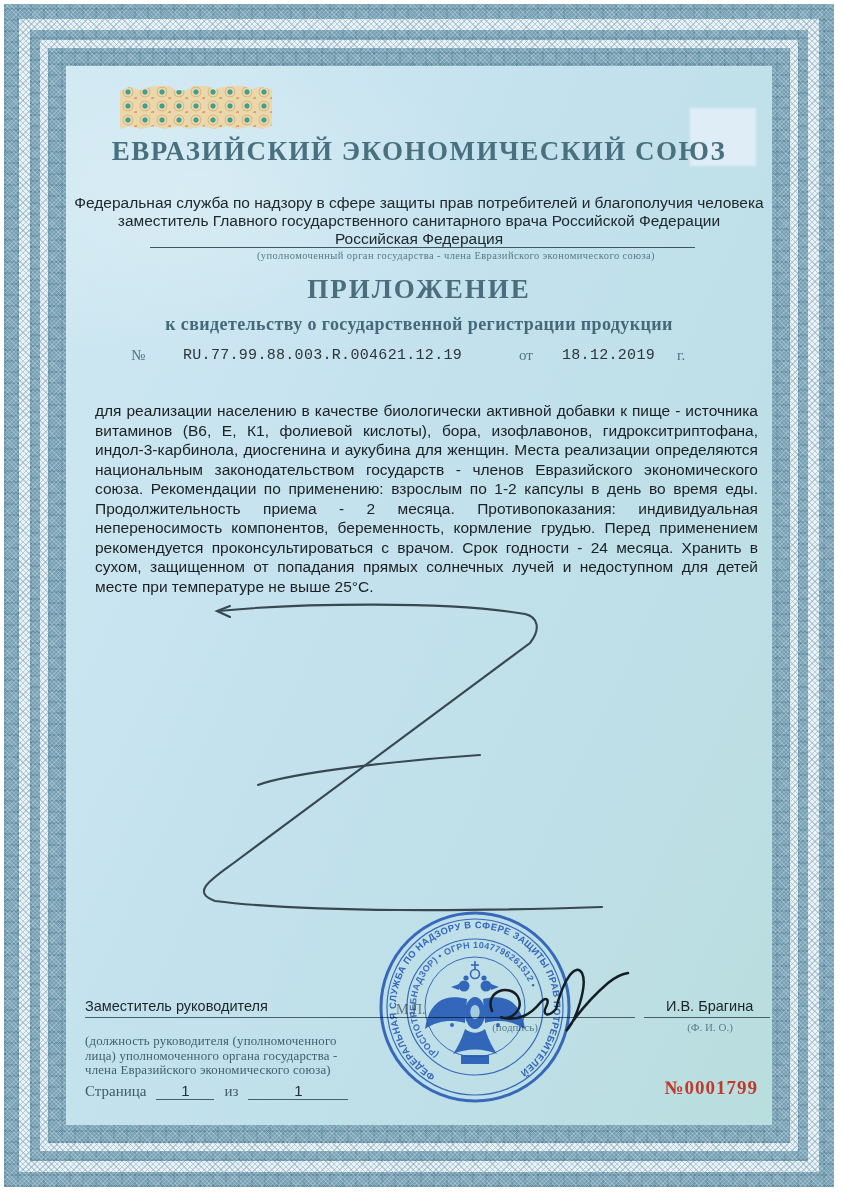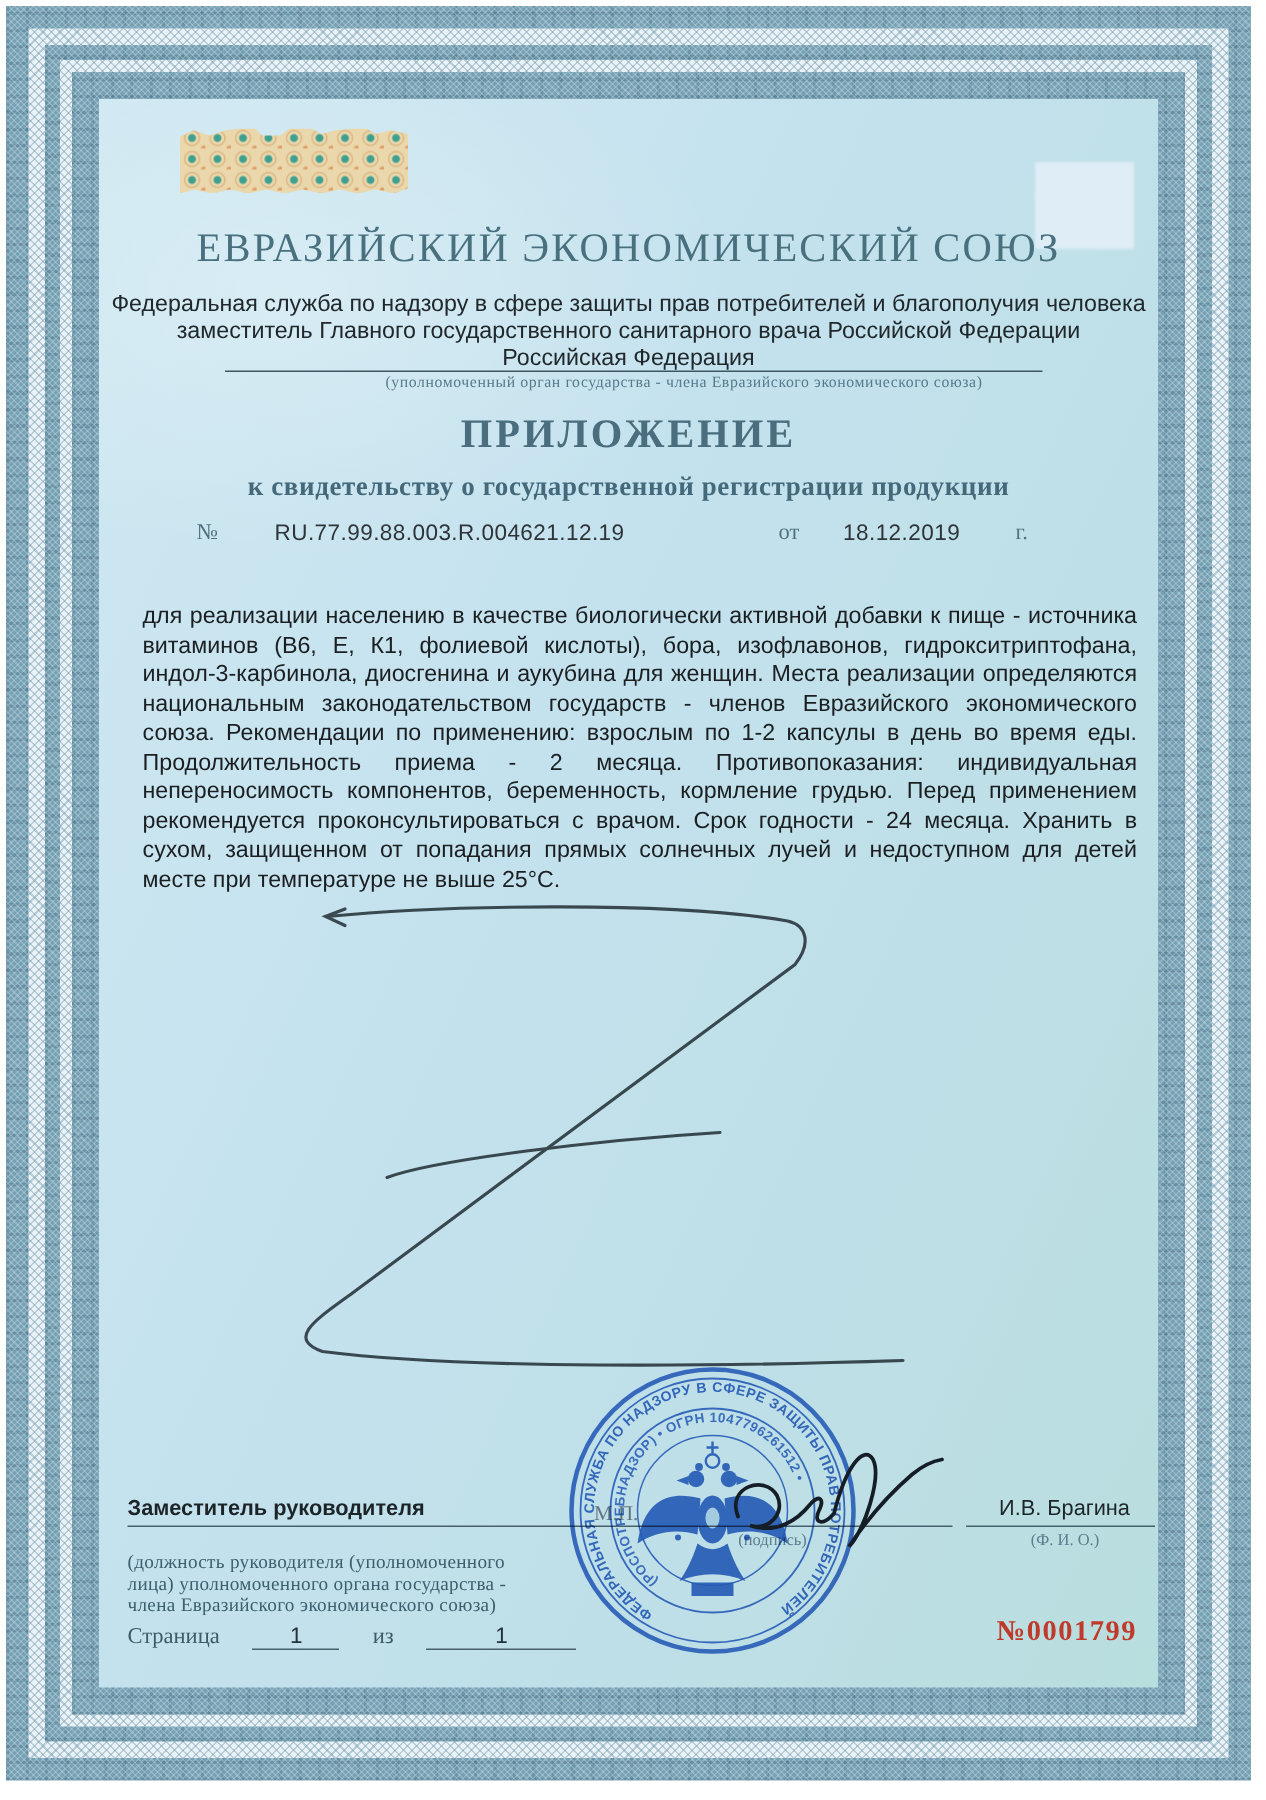--- a/index.html
+++ b/index.html
@@ -30,46 +30,46 @@
   
   .content{position:absolute;left:66px;top:66px;width:706px;height:1059px;
     background:
       radial-gradient(ellipse 420px 260px at 18% 12%, rgba(255,255,255,.25), transparent 70%),
       linear-gradient(115deg,#cfe8f2 0%,#c4e2ee 40%,#bedfe7 72%,#b9dede 100%);
     color:#1b1f22;}
   .abs{position:absolute;}
   .ctr{left:0;width:100%;text-align:center;}
   .serif{font-family:"Liberation Serif","DejaVu Serif",serif;}
   .cap{color:#567a8a;margin-left:37px;}
-  .title{top:84px;font-size:27px;font-weight:normal;letter-spacing:1.5px;color:#48707f;}
+  .title{top:70px;font-size:27px;font-weight:bold;letter-spacing:1.5px;color:#48707f;}
   .sub{font-size:15.5px;color:#20282c;}
   .rule{border-bottom:1.2px solid #3d5660;height:0;}
   .authority-caption{top:184px;font-size:10.5px;letter-spacing:.4px;}
   .doctype{top:208px;font-size:27px;font-weight:bold;letter-spacing:2px;color:#4a6e7d;}
   .docsub{top:248px;font-size:18px;font-weight:bold;color:#44697b;letter-spacing:.4px;}
-  .numrow{font-size:15px;}
+  .numrow{font-size:15px;font-family:Liberation Mono, monospace;}
   .numser{color:#50727f;font-family:"Liberation Serif","DejaVu Serif",serif;font-size:15px;}
   .numval{color:#2e3438;letter-spacing:.3px;}
   .scope-h{left:29px;top:315px;width:663px;font-size:15.5px;font-weight:bold;color:#15181a;}
   .scope-t{left:29px;top:335px;width:663px;font-size:15.5px;line-height:1.26;text-align:justify;color:#1b1f22;}
   .patch{left:624px;top:42px;width:66px;height:58px;background:rgba(228,240,248,.85);filter:blur(1px);}
   .holo{left:54px;top:19px;width:152px;height:44px;
     background-color:#ead7ab;
     background-image:
       radial-gradient(circle at 8px 7px, #3fa08f 2.2px, transparent 3px),
       radial-gradient(circle at 16px 14px, #e0a06a 1.6px, transparent 2.4px),
       radial-gradient(circle at 8px 7px, transparent 4.2px, rgba(205,150,95,.6) 4.8px, transparent 5.8px);
     background-size:17px 14px;
     clip-path:polygon(0 14%,6% 4%,13% 12%,20% 4%,26% 2%,33% 2%,36% 12%,44% 12%,48% 2%,58% 2%,62% 10%,68% 4%,75% 2%,82% 2%,86% 10%,92% 4%,100% 10%,100% 92%,94% 100%,86% 94%,78% 100%,70% 94%,62% 100%,54% 94%,46% 100%,38% 94%,30% 100%,22% 94%,14% 100%,6% 94%,0 100%);}
   .sigrow{font-size:14.5px;color:#1c2428;}
   .line{border-bottom:1px solid #46606c;height:0;}
   .smallcap{font-size:11px;color:#5b7e8e;text-align:center;}
   .poscap{left:19px;top:968px;width:330px;font-size:12.8px;line-height:14.5px;color:#3c5f6d;letter-spacing:.2px;}
   .mp{left:330px;top:936px;font-size:14px;color:#4c5a63;opacity:.8;}
-  .pagerow{left:19px;top:1016px;display:flex;align-items:flex-end;gap:22px;font-size:15px;color:#3d5a66;}
+  .pagerow{left:19px;top:1016px;display:flex;align-items:flex-end;gap:10px;font-size:15px;color:#3d5a66;}
   .pline{display:inline-block;border-bottom:1px solid #46606c;text-align:center;font-family:"Liberation Sans","DejaVu Sans",sans-serif;color:#22333b;}
   .blankno{left:560px;top:1011px;width:132px;text-align:right;font-size:19px;font-weight:bold;
     color:#c03a2b;letter-spacing:1px;}
   .footer{position:absolute;right:10px;top:1250px;font-size:10px;color:#90a1ab;}
   svg text{font-family:"Liberation Sans","DejaVu Sans",sans-serif;}
 </style>
 </head>
 <body>
 
 <div class="page">
@@ -109,21 +109,21 @@
     <div class="abs scope-t">для реализации населению в качестве биологически активной добавки к пище - источника витаминов (В6, Е, К1, фолиевой кислоты), бора, изофлавонов, гидрокситриптофана, индол-3-карбинола, диосгенина и аукубина для женщин. Места реализации определяются национальным законодательством государств - членов Евразийского экономического союза. Рекомендации по применению: взрослым по 1-2 капсулы в день во время еды. Продолжительность приема - 2 месяца. Противопоказания: индивидуальная непереносимость компонентов, беременность, кормление грудью. Перед применением рекомендуется проконсультироваться с врачом. Срок годности - 24 месяца. Хранить в сухом, защищенном от попадания прямых солнечных лучей и недоступном для детей месте при температуре не выше 25°С.</div>
 
     <svg class="abs" style="left:84px;top:529px;" width="470" height="330" viewBox="0 0 470 330">
       <g fill="none" stroke="#2e3b42" stroke-width="2.1" stroke-linecap="round" opacity=".92">
         <path d="M80 22 L67 16 L80 11"></path>
         <path d="M68 16 C150 8 300 6 375 19 C388 22 391 34 380 48 L85 267 C62 284 40 297 65 306 C160 318 330 316 452 312"></path>
         <path d="M108 190 C140 178 250 165 330 160"></path>
       </g>
     </svg>
 
-    <div class="abs sigrow" style="left:19px;top:932px;font-weight:bold;">Заместитель руководителя</div>
+    <div class="abs sigrow" style="left:19px;top:932px;">Заместитель руководителя</div>
     <div class="abs sigrow" style="left:600px;top:932px;">И.В. Брагина</div>
     <div class="abs line" style="left:19px;top:951px;width:550px;"></div>
     <div class="abs line" style="left:578px;top:951px;width:126px;"></div>
     <div class="abs smallcap serif" style="left:399px;top:955px;width:100px;">(подпись)</div>
     <div class="abs smallcap serif" style="left:594px;top:955px;width:100px;">(Ф. И. О.)</div>
 
     <div class="abs mp serif">М.П.</div>
 
     <div class="abs poscap serif">
       <div>(должность руководителя (уполномоченного</div>

